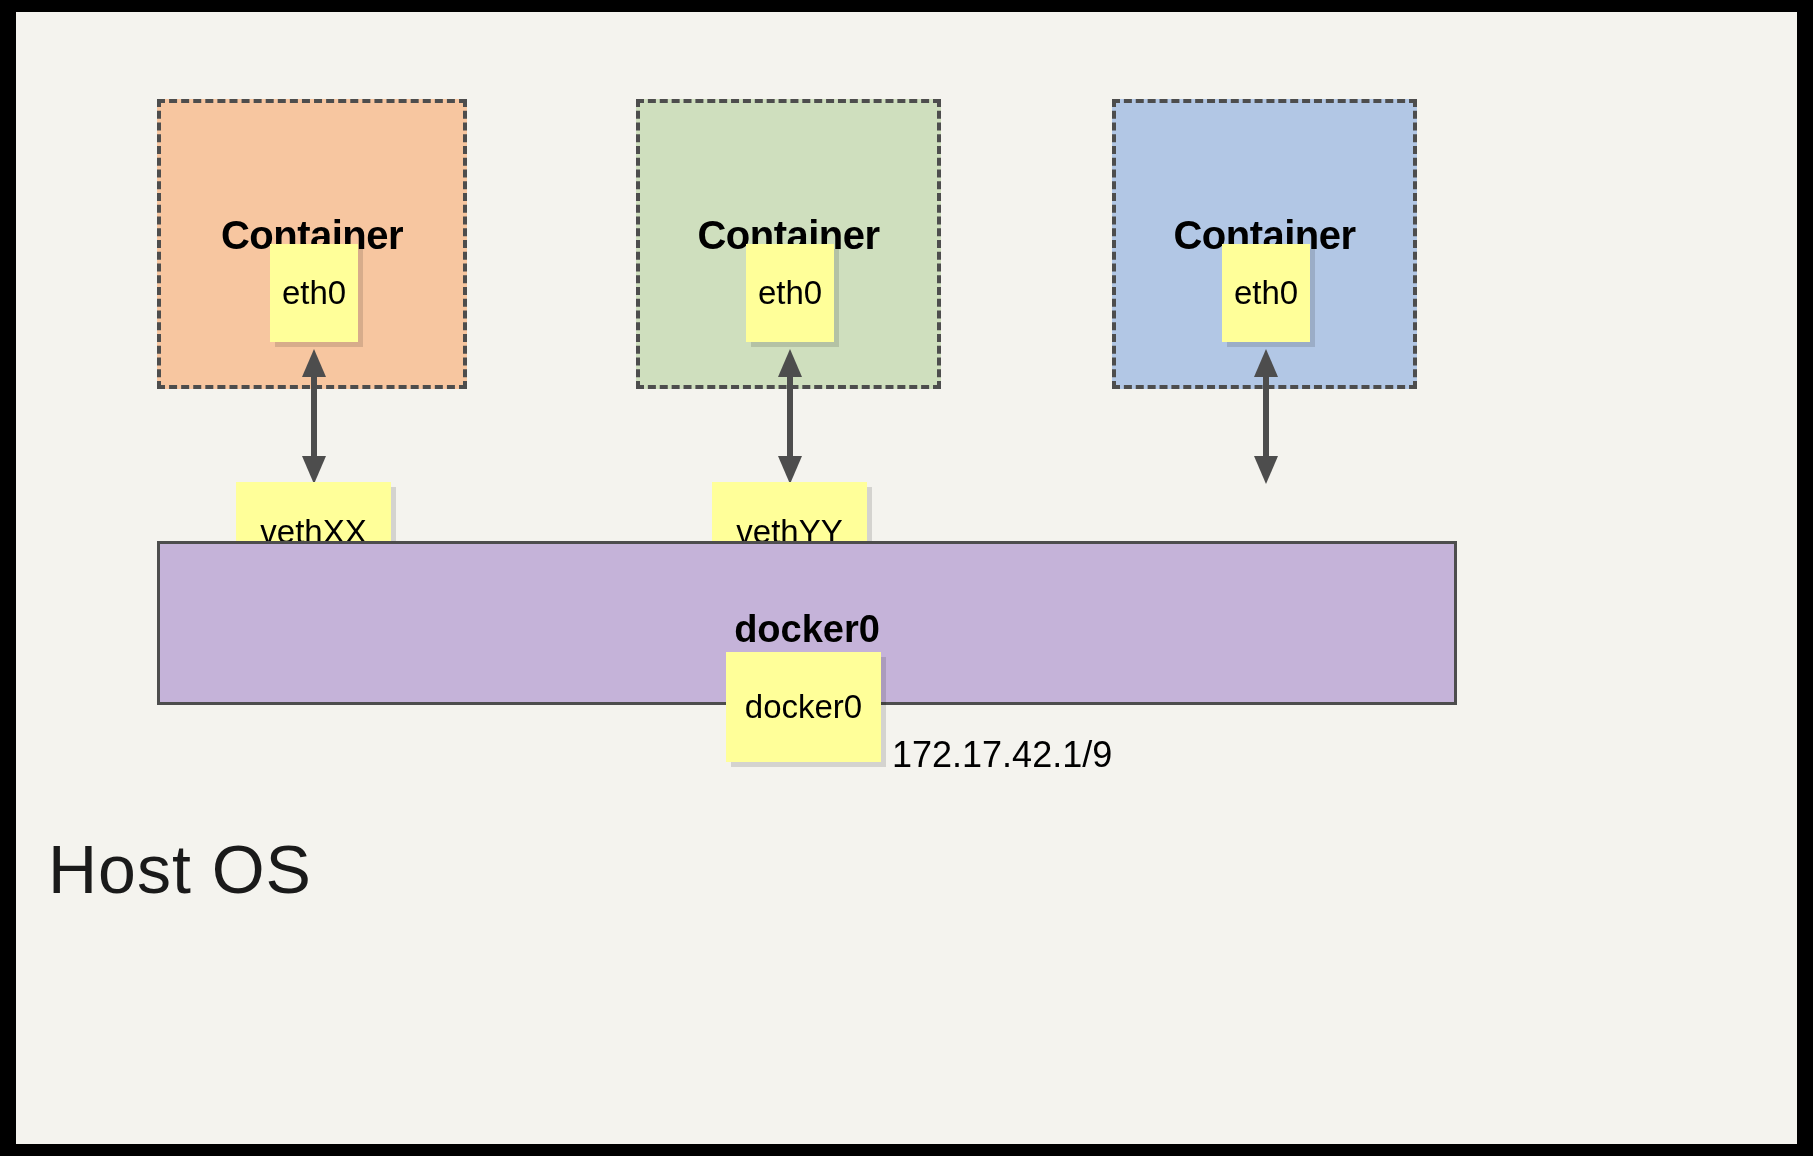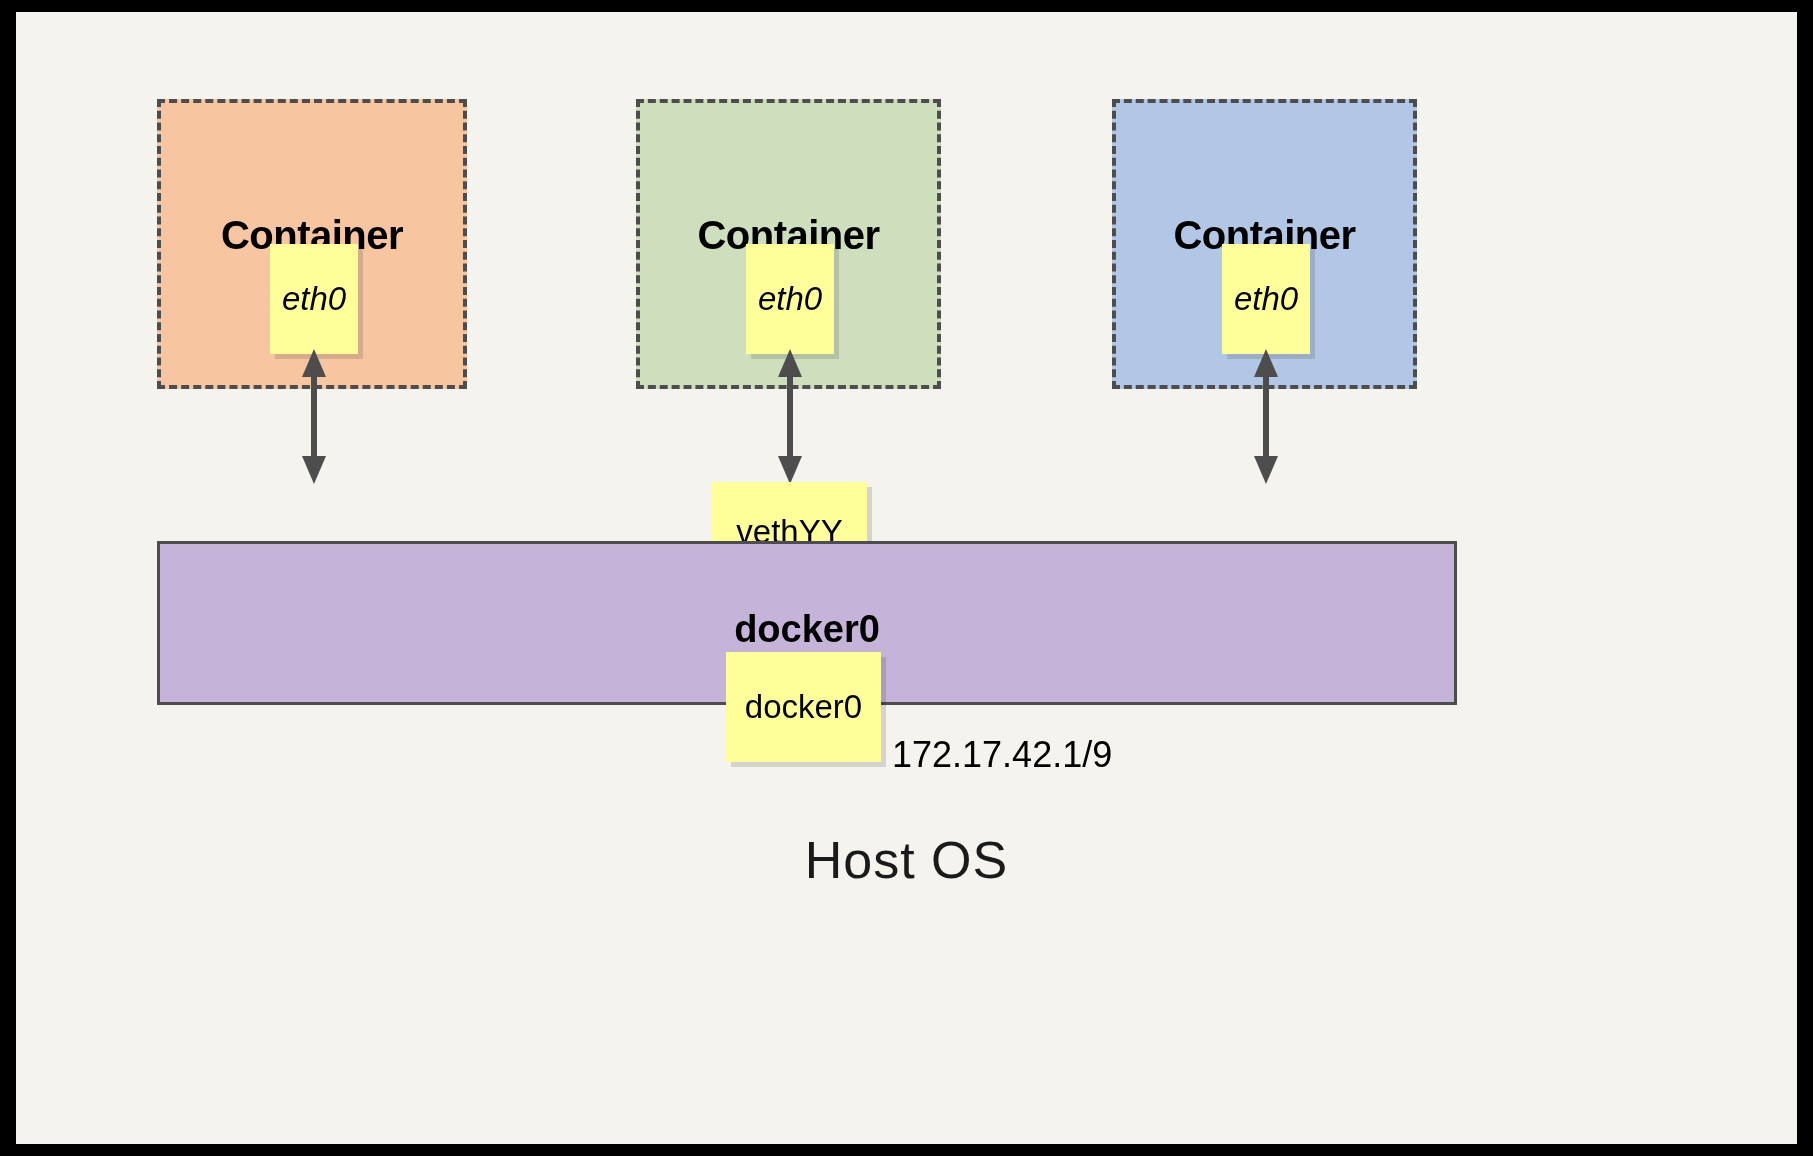--- a/index.html
+++ b/index.html
@@ -54,23 +54,22 @@
     box-shadow: 5px 5px 0 rgba(0,0,0,0.13);
     display: flex;
     align-items: center;
     justify-content: center;
     color: #000000;
     font-size: 33px;
     font-family: "Liberation Sans", sans-serif;
   }
   .note-eth0 {
     width: 88px;
-    height: 110px;
+    height: 98px;
     top: 232px;
-    font-style: italic;
   }
   .note-veth {
     width: 155px;
     height: 100px;
     top: 470px;
   }
   .note-docker0 {
     width: 155px;
     height: 110px;
     left: 710px;
@@ -113,43 +112,46 @@
     font-size: 36px;
     color: #000000;
     white-space: nowrap;
   }
   
   .host-caption {
     position: absolute;
     left: 0;
     right: 0;
     top: 818px;
-    text-align: center;
-    font-size: 52px;
+    font-size: 68px;
     color: #1a1a1a;
     letter-spacing: 1px;
+    padding-left: 32px;
   }
 </style>
 </head>
 <body>
 
 <div id="canvas">
   <div class="host-frame">
 
     <div class="container-box" style="left:141px; width:310px; background:#f7c6a0;">
       <div class="container-title">Container</div>
     </div>
     <div class="note note-eth0" style="left:254px;">
       <span>eth0</span>
     </div>
     <svg class="arrow" style="left:285px;" viewBox="0 0 26 135" xmlns="http://www.w3.org/2000/svg">
       <line x1="13" y1="22" x2="13" y2="113" stroke="#4d4d4d" stroke-width="6"></line>
       <polygon points="13,0 1,28 25,28" fill="#4d4d4d"></polygon>
       <polygon points="13,135 1,107 25,107" fill="#4d4d4d"></polygon>
     </svg>
+    <div class="note note-veth" style="left:220px;">
+      <span>vethXX</span>
+    </div>
 
     <div class="container-box" style="left:620px; width:305px; background:#cfdfbe;">
       <div class="container-title">Container</div>
     </div>
     <div class="note note-eth0" style="left:730px;">
       <span>eth0</span>
     </div>
     <svg class="arrow" style="left:761px;" viewBox="0 0 26 135" xmlns="http://www.w3.org/2000/svg">
       <line x1="13" y1="22" x2="13" y2="113" stroke="#4d4d4d" stroke-width="6"></line>
       <polygon points="13,0 1,28 25,28" fill="#4d4d4d"></polygon>

